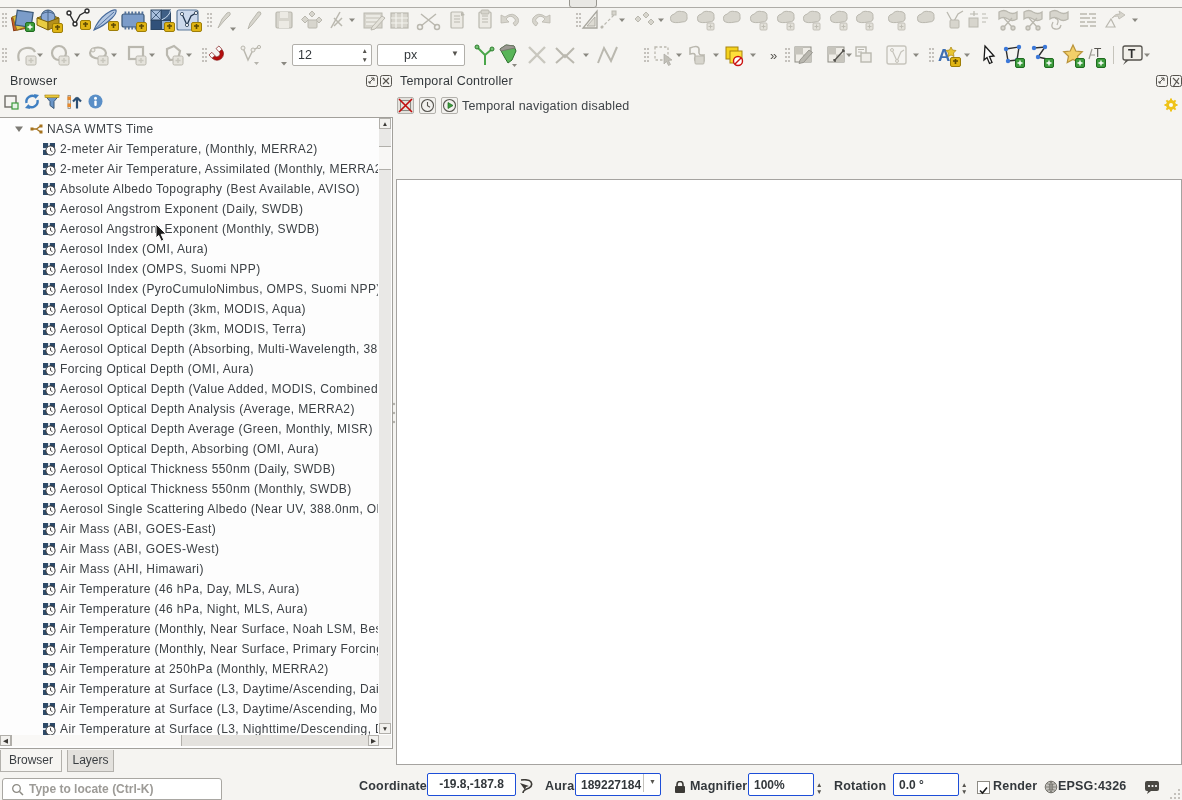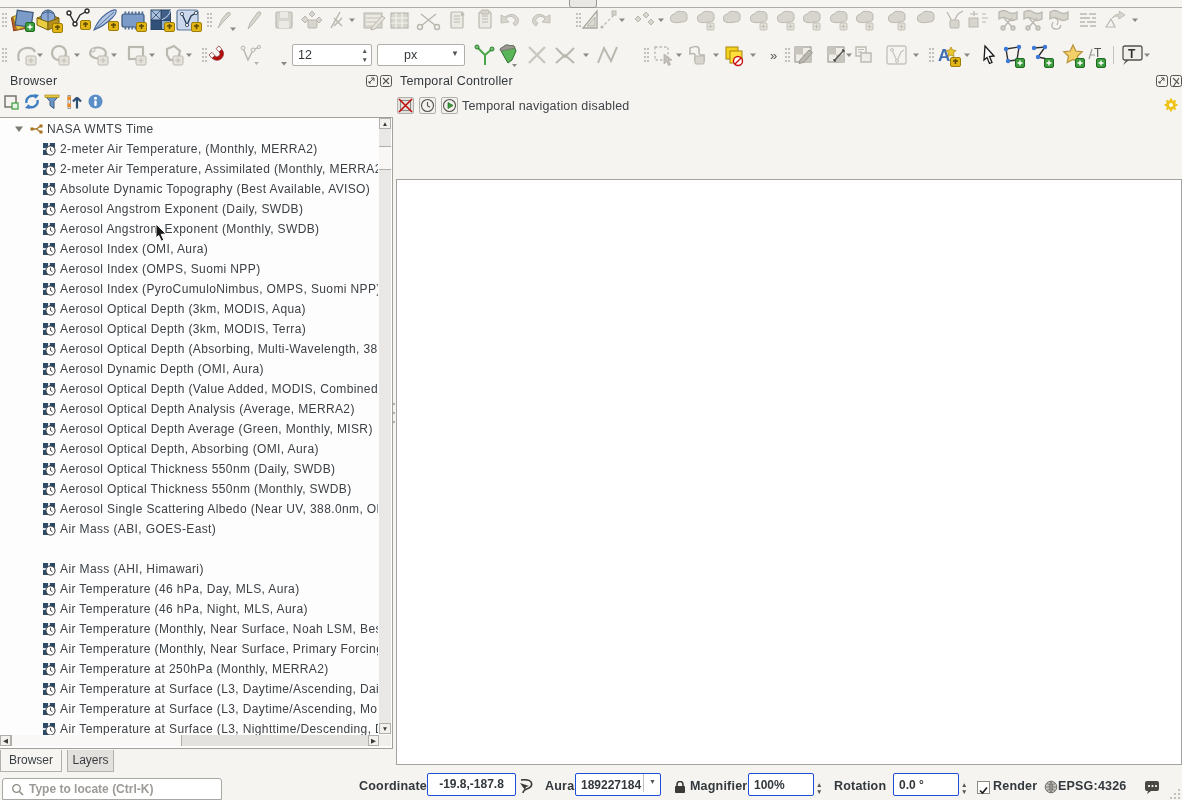--- a/index.html
+++ b/index.html
@@ -476,21 +476,21 @@
       </div>
       <div class="trow" style="top:61px;">
         <svg style="position:absolute;left:43px;top:4px" width="13" height="13" viewBox="0 0 13 13">
           <rect x="0" y="0" width="12" height="12" fill="#dbe4ee"></rect>
           <rect x="0" y="0" width="5" height="5" fill="#2d4a68"></rect>
           <rect x="7" y="0" width="5" height="5" fill="#2d4a68"></rect>
           <rect x="0" y="7" width="5" height="5" fill="#2d4a68"></rect>
           <circle cx="7.5" cy="7.5" r="4.6" fill="#fdfdfd" stroke="#333" stroke-width="1"></circle>
           <path d="M7.5 4.8 v2.7 l1.9 1.2" stroke="#333" stroke-width="0.9" fill="none"></path>
         </svg>
-        <span class="txt">Absolute Dynamic Topography (Best Available, AVISO)</span>
+        <span class="txt">Absolute Albedo Topography (Best Available, AVISO)</span>
       </div>
       <div class="trow" style="top:81px;">
         <svg style="position:absolute;left:43px;top:4px" width="13" height="13" viewBox="0 0 13 13">
           <rect x="0" y="0" width="12" height="12" fill="#dbe4ee"></rect>
           <rect x="0" y="0" width="5" height="5" fill="#2d4a68"></rect>
           <rect x="7" y="0" width="5" height="5" fill="#2d4a68"></rect>
           <rect x="0" y="7" width="5" height="5" fill="#2d4a68"></rect>
           <circle cx="7.5" cy="7.5" r="4.6" fill="#fdfdfd" stroke="#333" stroke-width="1"></circle>
           <path d="M7.5 4.8 v2.7 l1.9 1.2" stroke="#333" stroke-width="0.9" fill="none"></path>
         </svg>
@@ -575,21 +575,21 @@
       </div>
       <div class="trow" style="top:241px;">
         <svg style="position:absolute;left:43px;top:4px" width="13" height="13" viewBox="0 0 13 13">
           <rect x="0" y="0" width="12" height="12" fill="#dbe4ee"></rect>
           <rect x="0" y="0" width="5" height="5" fill="#2d4a68"></rect>
           <rect x="7" y="0" width="5" height="5" fill="#2d4a68"></rect>
           <rect x="0" y="7" width="5" height="5" fill="#2d4a68"></rect>
           <circle cx="7.5" cy="7.5" r="4.6" fill="#fdfdfd" stroke="#333" stroke-width="1"></circle>
           <path d="M7.5 4.8 v2.7 l1.9 1.2" stroke="#333" stroke-width="0.9" fill="none"></path>
         </svg>
-        <span class="txt">Aerosol Dynamic Depth (OMI, Aura)</span>
+        <span class="txt">Forcing Optical Depth (OMI, Aura)</span>
       </div>
       <div class="trow" style="top:261px;">
         <svg style="position:absolute;left:43px;top:4px" width="13" height="13" viewBox="0 0 13 13">
           <rect x="0" y="0" width="12" height="12" fill="#dbe4ee"></rect>
           <rect x="0" y="0" width="5" height="5" fill="#2d4a68"></rect>
           <rect x="7" y="0" width="5" height="5" fill="#2d4a68"></rect>
           <rect x="0" y="7" width="5" height="5" fill="#2d4a68"></rect>
           <circle cx="7.5" cy="7.5" r="4.6" fill="#fdfdfd" stroke="#333" stroke-width="1"></circle>
           <path d="M7.5 4.8 v2.7 l1.9 1.2" stroke="#333" stroke-width="0.9" fill="none"></path>
         </svg>
@@ -664,20 +664,31 @@
       <div class="trow" style="top:401px;">
         <svg style="position:absolute;left:43px;top:4px" width="13" height="13" viewBox="0 0 13 13">
           <rect x="0" y="0" width="12" height="12" fill="#dbe4ee"></rect>
           <rect x="0" y="0" width="5" height="5" fill="#2d4a68"></rect>
           <rect x="7" y="0" width="5" height="5" fill="#2d4a68"></rect>
           <rect x="0" y="7" width="5" height="5" fill="#2d4a68"></rect>
           <circle cx="7.5" cy="7.5" r="4.6" fill="#fdfdfd" stroke="#333" stroke-width="1"></circle>
           <path d="M7.5 4.8 v2.7 l1.9 1.2" stroke="#333" stroke-width="0.9" fill="none"></path>
         </svg>
         <span class="txt">Air Mass (ABI, GOES-East)</span>
+      </div>
+      <div class="trow" style="top:421px;">
+        <svg style="position:absolute;left:43px;top:4px" width="13" height="13" viewBox="0 0 13 13">
+          <rect x="0" y="0" width="12" height="12" fill="#dbe4ee"></rect>
+          <rect x="0" y="0" width="5" height="5" fill="#2d4a68"></rect>
+          <rect x="7" y="0" width="5" height="5" fill="#2d4a68"></rect>
+          <rect x="0" y="7" width="5" height="5" fill="#2d4a68"></rect>
+          <circle cx="7.5" cy="7.5" r="4.6" fill="#fdfdfd" stroke="#333" stroke-width="1"></circle>
+          <path d="M7.5 4.8 v2.7 l1.9 1.2" stroke="#333" stroke-width="0.9" fill="none"></path>
+        </svg>
+        <span class="txt">Air Mass (ABI, GOES-West)</span>
       </div>
       <div class="trow" style="top:441px;">
         <svg style="position:absolute;left:43px;top:4px" width="13" height="13" viewBox="0 0 13 13">
           <rect x="0" y="0" width="12" height="12" fill="#dbe4ee"></rect>
           <rect x="0" y="0" width="5" height="5" fill="#2d4a68"></rect>
           <rect x="7" y="0" width="5" height="5" fill="#2d4a68"></rect>
           <rect x="0" y="7" width="5" height="5" fill="#2d4a68"></rect>
           <circle cx="7.5" cy="7.5" r="4.6" fill="#fdfdfd" stroke="#333" stroke-width="1"></circle>
           <path d="M7.5 4.8 v2.7 l1.9 1.2" stroke="#333" stroke-width="0.9" fill="none"></path>
         </svg>

